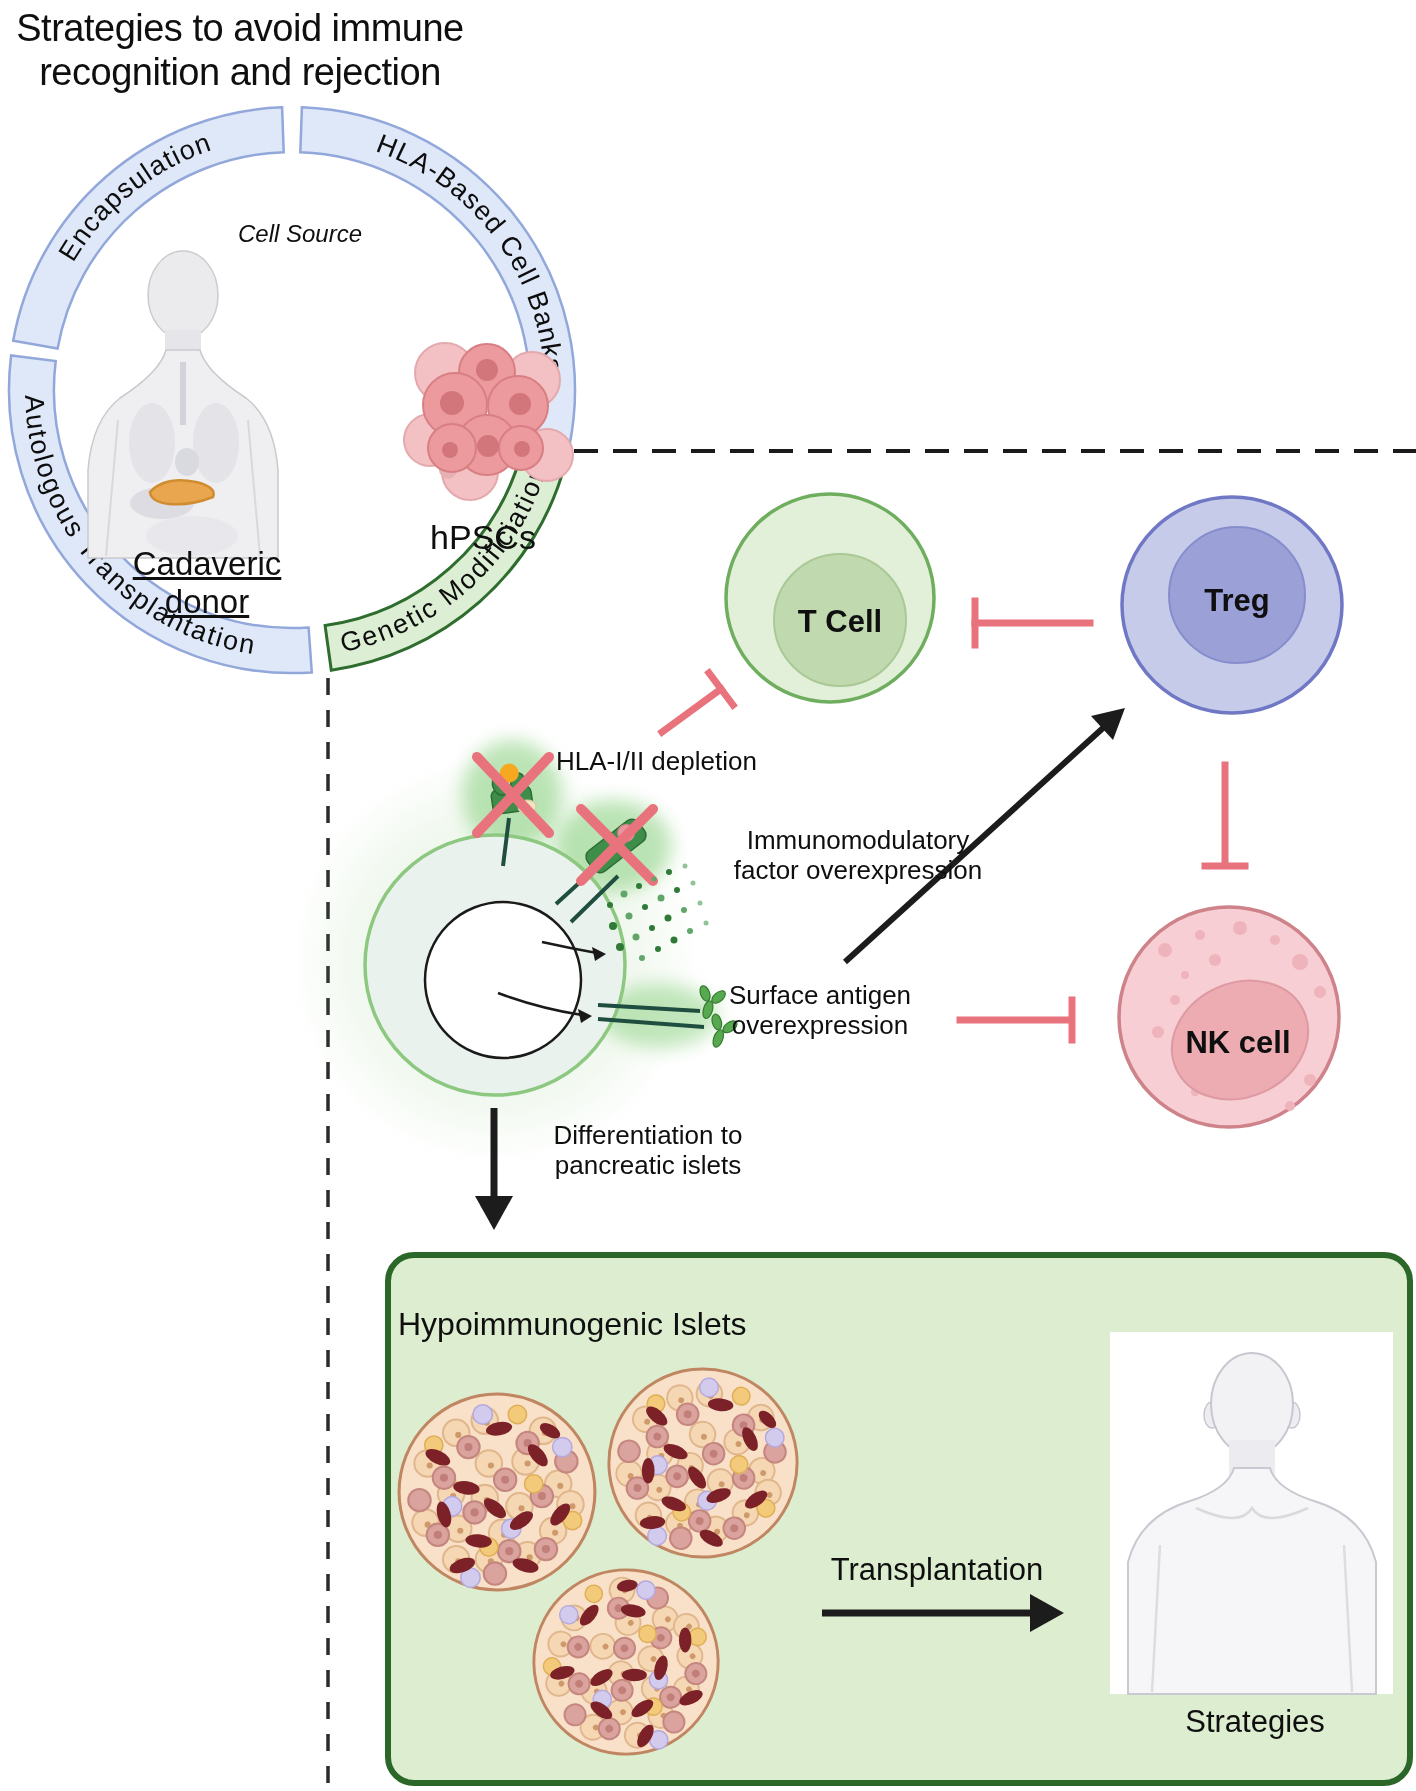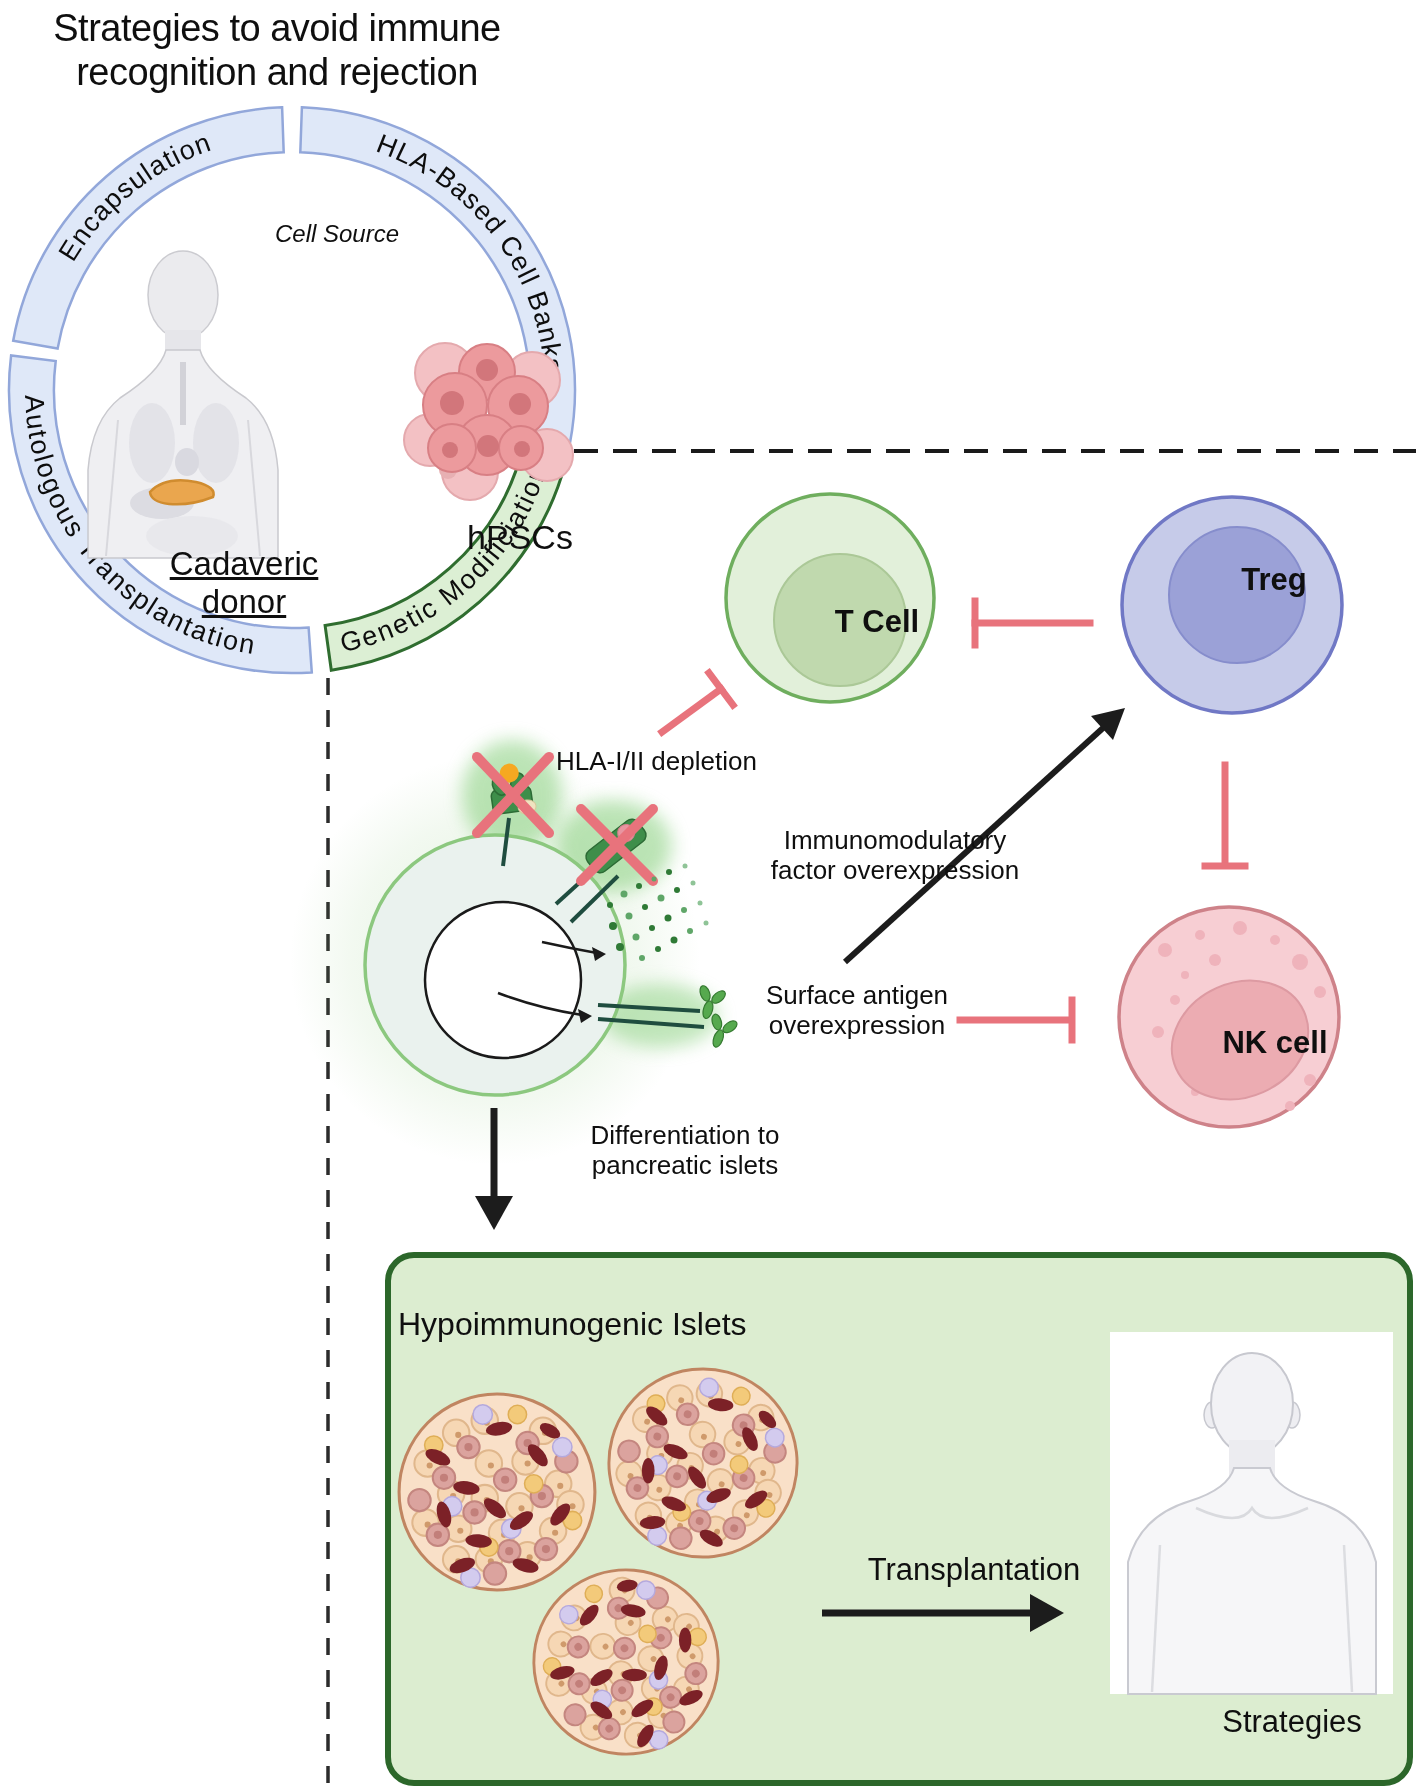--- a/index.html
+++ b/index.html
@@ -1,20 +1,20 @@
 <!DOCTYPE html>
 <html style="--ring-blue-fill: #dfe8f8; --ring-blue-stroke: #92a7da; --ring-green-fill: #dcefd4; --ring-green-stroke: #2f6d2f; --tcell-fill: #e2f0da; --tcell-stroke: #6fae5e; --tcell-inner: #c0d9ae; --treg-fill: #c6cbe9; --treg-stroke: #7078c5; --treg-inner: #9ba1d7; --nk-fill: #f7ced3; --nk-stroke: #ce8289; --nk-inner: #ecacb2; --inhibit-red: #e8737c; --arrow-black: #1c1c1c; --box-fill: #dcedd0; --box-stroke: #2c672a; --cell-fill: #eaf2ee; --cell-stroke: #8cc87f; --receptor-green: #3e8e4a; --pancreas-orange: #eaa64e; --hpsc-pink: #ec9a9d; --hpsc-light: #f3c1c4; --islet-base: #f9e0c8; --islet-dark: #7c2127; --islet-pink: #dba39e; --islet-purple: #d3cbee; --islet-yellow: #f3ca7a; --body-gray: #efeff2; --dot-green: #2f7a36;"><head>
 <meta charset="utf-8">
 <style>
   html,body{margin:0;padding:0;background:#ffffff;}
   .canvas{position:relative;width:1416px;height:1791px;background:#fff;overflow:hidden;
           font-family:"Liberation Sans",sans-serif;}
   .canvas svg{position:absolute;left:0;top:0;}
   .lbl{position:absolute;color:#0f0f0f;white-space:nowrap;line-height:1.16;}
-  .ctr{transform:translateX(-50%);text-align:center;margin-left:37px;}
+  .ctr{transform:translateX(-50%);text-align:center;}
   .title{font-size:38px;letter-spacing:-.5px;}
   .h-cellsource{font-size:24px;font-style:italic;}
   .h-sub{font-size:33px;}
   .h-hpsc{font-size:34px;}
   .cellname{font-size:31px;font-weight:bold;}
   .anno{font-size:26px;}
   .boxtitle{font-size:32px;}
   .midlabel{font-size:31px;}
   text.arc{font-size:27px;letter-spacing:1.5px;fill:#0d0d0d;}
 </style>
@@ -371,21 +371,21 @@
 <div class="lbl h-cellsource ctr" style="left:300px;top:220px;">Cell Source</div>
 
 <div class="lbl h-sub ctr" style="left:207px;top:545px;text-decoration:underline;">
   <div>Cadaveric</div>
   <div>donor</div>
 </div>
 
 <div class="lbl h-hpsc ctr" style="left:483px;top:518px;">hPSCs</div>
 
 <div class="lbl cellname ctr" style="left:840px;top:604px;">T Cell</div>
-<div class="lbl cellname ctr" style="left:1237px;top:562px;text-align:center;">Treg</div>
+<div class="lbl cellname ctr" style="left:1237px;top:583px;text-align:center;">Treg</div>
 <div class="lbl cellname ctr" style="left:1238px;top:1025px;">NK cell</div>
 
 <div class="lbl anno" style="left:556px;top:746px;">HLA-I/II depletion</div>
 
 <div class="lbl anno ctr" style="left:858px;top:825px;">
   <div>Immunomodulatory</div>
   <div>factor overexpression</div>
 </div>
 
 <div class="lbl anno ctr" style="left:820px;top:980px;">

